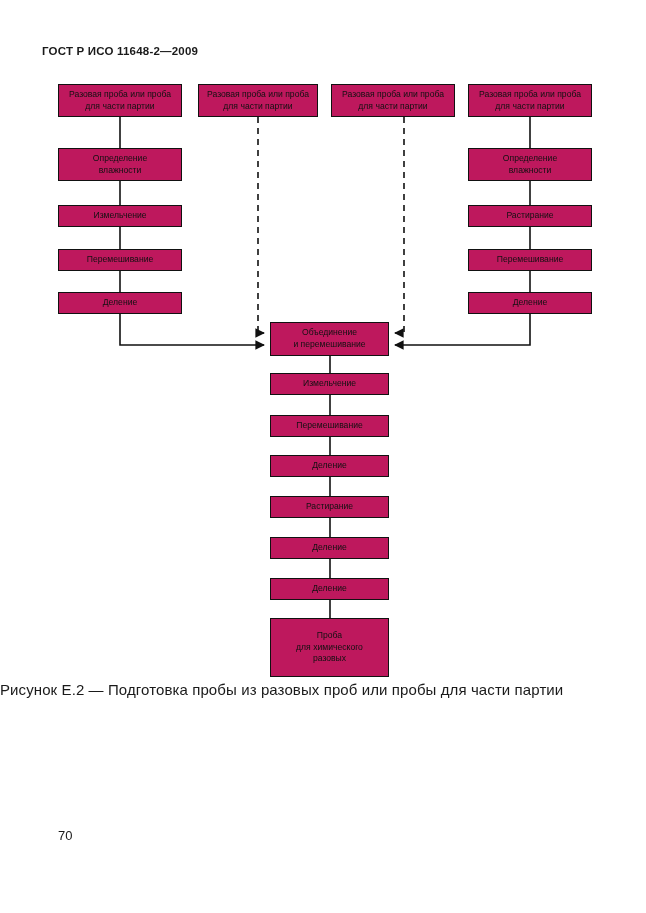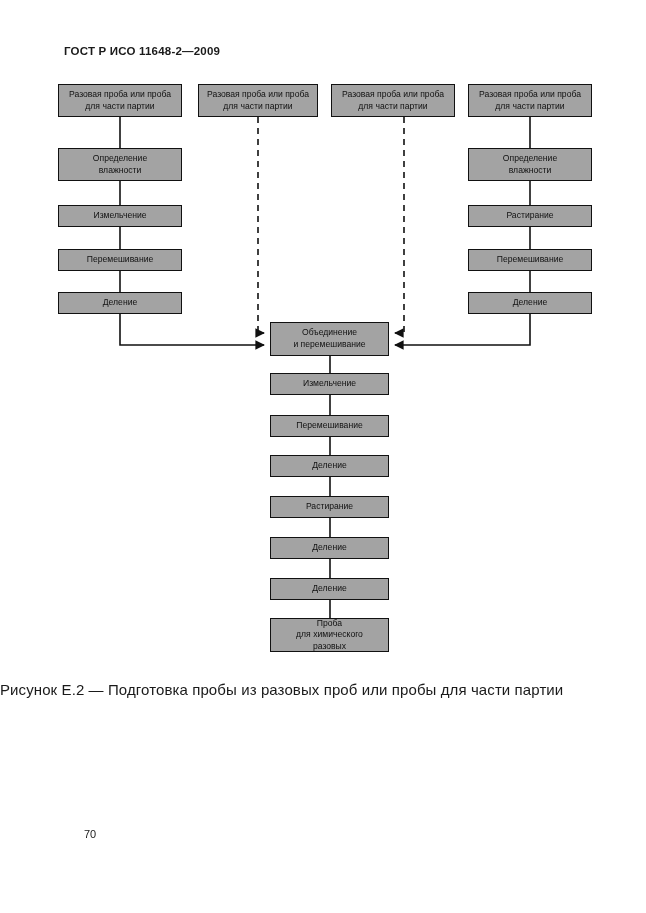--- a/index.html
+++ b/index.html
@@ -18,34 +18,33 @@
 
   #page {
     position: absolute;
     left: 0; top: 0;
     width: 646px;
     height: 913px;
   }
 
   .std-header {
     position: absolute;
-    left: 64px;
+    left: 42px;
     top: 45px;
     font-size: 11.5px;
     font-weight: bold;
     letter-spacing: 0.2px;
     white-space: nowrap;
   }
 
   .page-number {
     position: absolute;
     left: 58px;
     top: 828px;
-    font-size: 11px;
-    margin-left: 26px;
+    font-size: 13px;
   }
 
   .figure-caption {
     position: absolute;
     left: 0;
     top: 681px;
     width: 646px;
     text-align: left;
     font-size: 15px;
     letter-spacing: 0.1px;
@@ -57,21 +56,21 @@
     left: 0;
     top: 0;
     width: 646px;
     height: 913px;
   }
 
   .node {
     position: absolute;
     box-sizing: border-box;
     border: 1.6px solid #111;
-    background: #a3a3a3;
+    background: #be185d;
     display: flex;
     align-items: center;
     justify-content: center;
     text-align: center;
     font-size: 8.6px;
     line-height: 1.35;
     padding: 1px 3px;
     color: #111;
   }
   .node span { display: block; }
@@ -226,21 +225,21 @@
     </div>
 
     <div class="node" style="left:270px; top:537px; width:119px; height:22px;">
       <span>Деление</span>
     </div>
 
     <div class="node" style="left:270px; top:578px; width:119px; height:22px;">
       <span>Деление</span>
     </div>
 
-    <div class="node" style="left:270px; top:618px; width:119px; height:34px;">
+    <div class="node" style="left:270px; top:618px; width:119px; height:59px;">
       <div>
         <span>Проба</span>
         <span>для химического</span>
         <span>разовых</span>
       </div>
     </div>
 
   </div>
 
   <div class="figure-caption">Рисунок Е.2 — Подготовка пробы из разовых проб или пробы для части партии</div>

